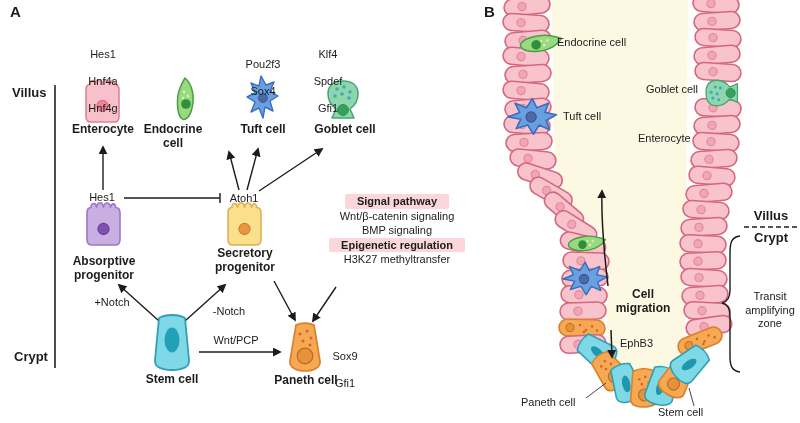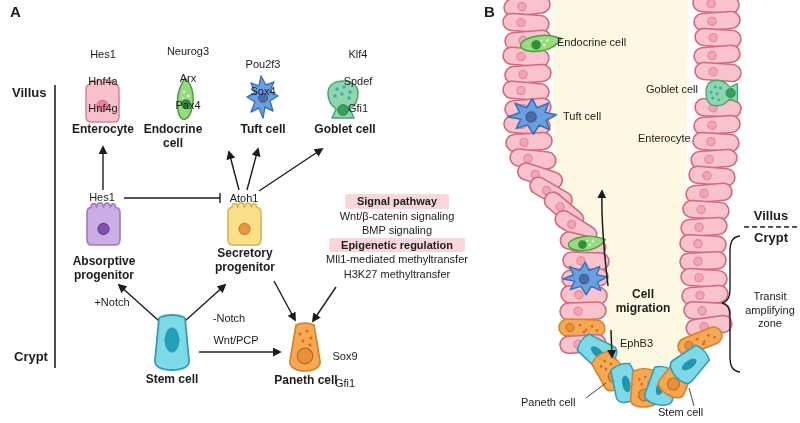--- a/index.html
+++ b/index.html
@@ -215,66 +215,60 @@
 
 <div class="t pl" style="left:10px;top:4px">A</div>
 <div class="t ax" style="left:12px;top:86px">Villus</div>
 <div class="t ax" style="left:14px;top:350px">Crypt</div>
 
 <div class="t c" style="left:103px;top:34px">
   <div>Hes1</div>
   <div>Hnf4a</div>
   <div>Hnf4g</div>
 </div>
-<div class="t c" style="left:188px;top:31px">
-  <div>Neurog3</div>
-  <div>Arx</div>
-  <div>Pax4</div>
-</div>
 <div class="t c" style="left:263px;top:44px">
   <div>Pou2f3</div>
   <div>Sox4</div>
 </div>
-<div class="t c" style="left:358px;top:34px">
+<div class="t c" style="left:328px;top:34px">
   <div>Klf4</div>
   <div>Spdef</div>
   <div>Gfi1</div>
 </div>
 
 <div class="t c b" style="left:103px;top:122px">Enterocyte</div>
 <div class="t c b" style="left:173px;top:122px">Endocrine
 cell</div>
 <div class="t c b" style="left:263px;top:122px">Tuft cell</div>
 <div class="t c b" style="left:345px;top:122px">Goblet cell</div>
 
 <div class="t c" style="left:102px;top:191px">Hes1</div>
 <div class="t c" style="left:244px;top:192px">Atoh1</div>
 
 <div class="t c b" style="left:104px;top:254px">Absorptive
 progenitor</div>
 <div class="t c b" style="left:245px;top:246px">Secretory
 progenitor</div>
 
 <div class="t c" style="left:112px;top:296px">+Notch</div>
-<div class="t c" style="left:229px;top:312px">-Notch</div>
+<div class="t c" style="left:229px;top:305px">-Notch</div>
 <div class="t c" style="left:236px;top:334px">Wnt/PCP</div>
 
 <div class="t c b" style="left:172px;top:372px">Stem cell</div>
 <div class="t c b" style="left:306px;top:373px">Paneth cell</div>
 <div class="t c" style="left:345px;top:336px">
   <div>Sox9</div>
   <div>Gfi1</div>
 </div>
 
 <div class="sigblock" style="left:397px;top:194px">
   <div><span class="hl">Signal pathway</span></div>
   <div>Wnt/β-catenin signaling</div>
   <div>BMP signaling</div>
   <div><span class="hl">Epigenetic regulation</span></div>
-  <div>Mll1-mediated methyltransfer</div>
   <div>H3K27 methyltransfer</div>
 </div>
 
 <div class="t pl" style="left:484px;top:4px">B</div>
 <div class="t" style="left:557px;top:36px">Endocrine cell</div>
 <div class="t" style="left:646px;top:83px">Goblet cell</div>
 <div class="t" style="left:563px;top:110px">Tuft cell</div>
 <div class="t" style="left:638px;top:132px">Enterocyte</div>
 <div class="t c b" style="left:643px;top:287px">Cell
 migration</div>

